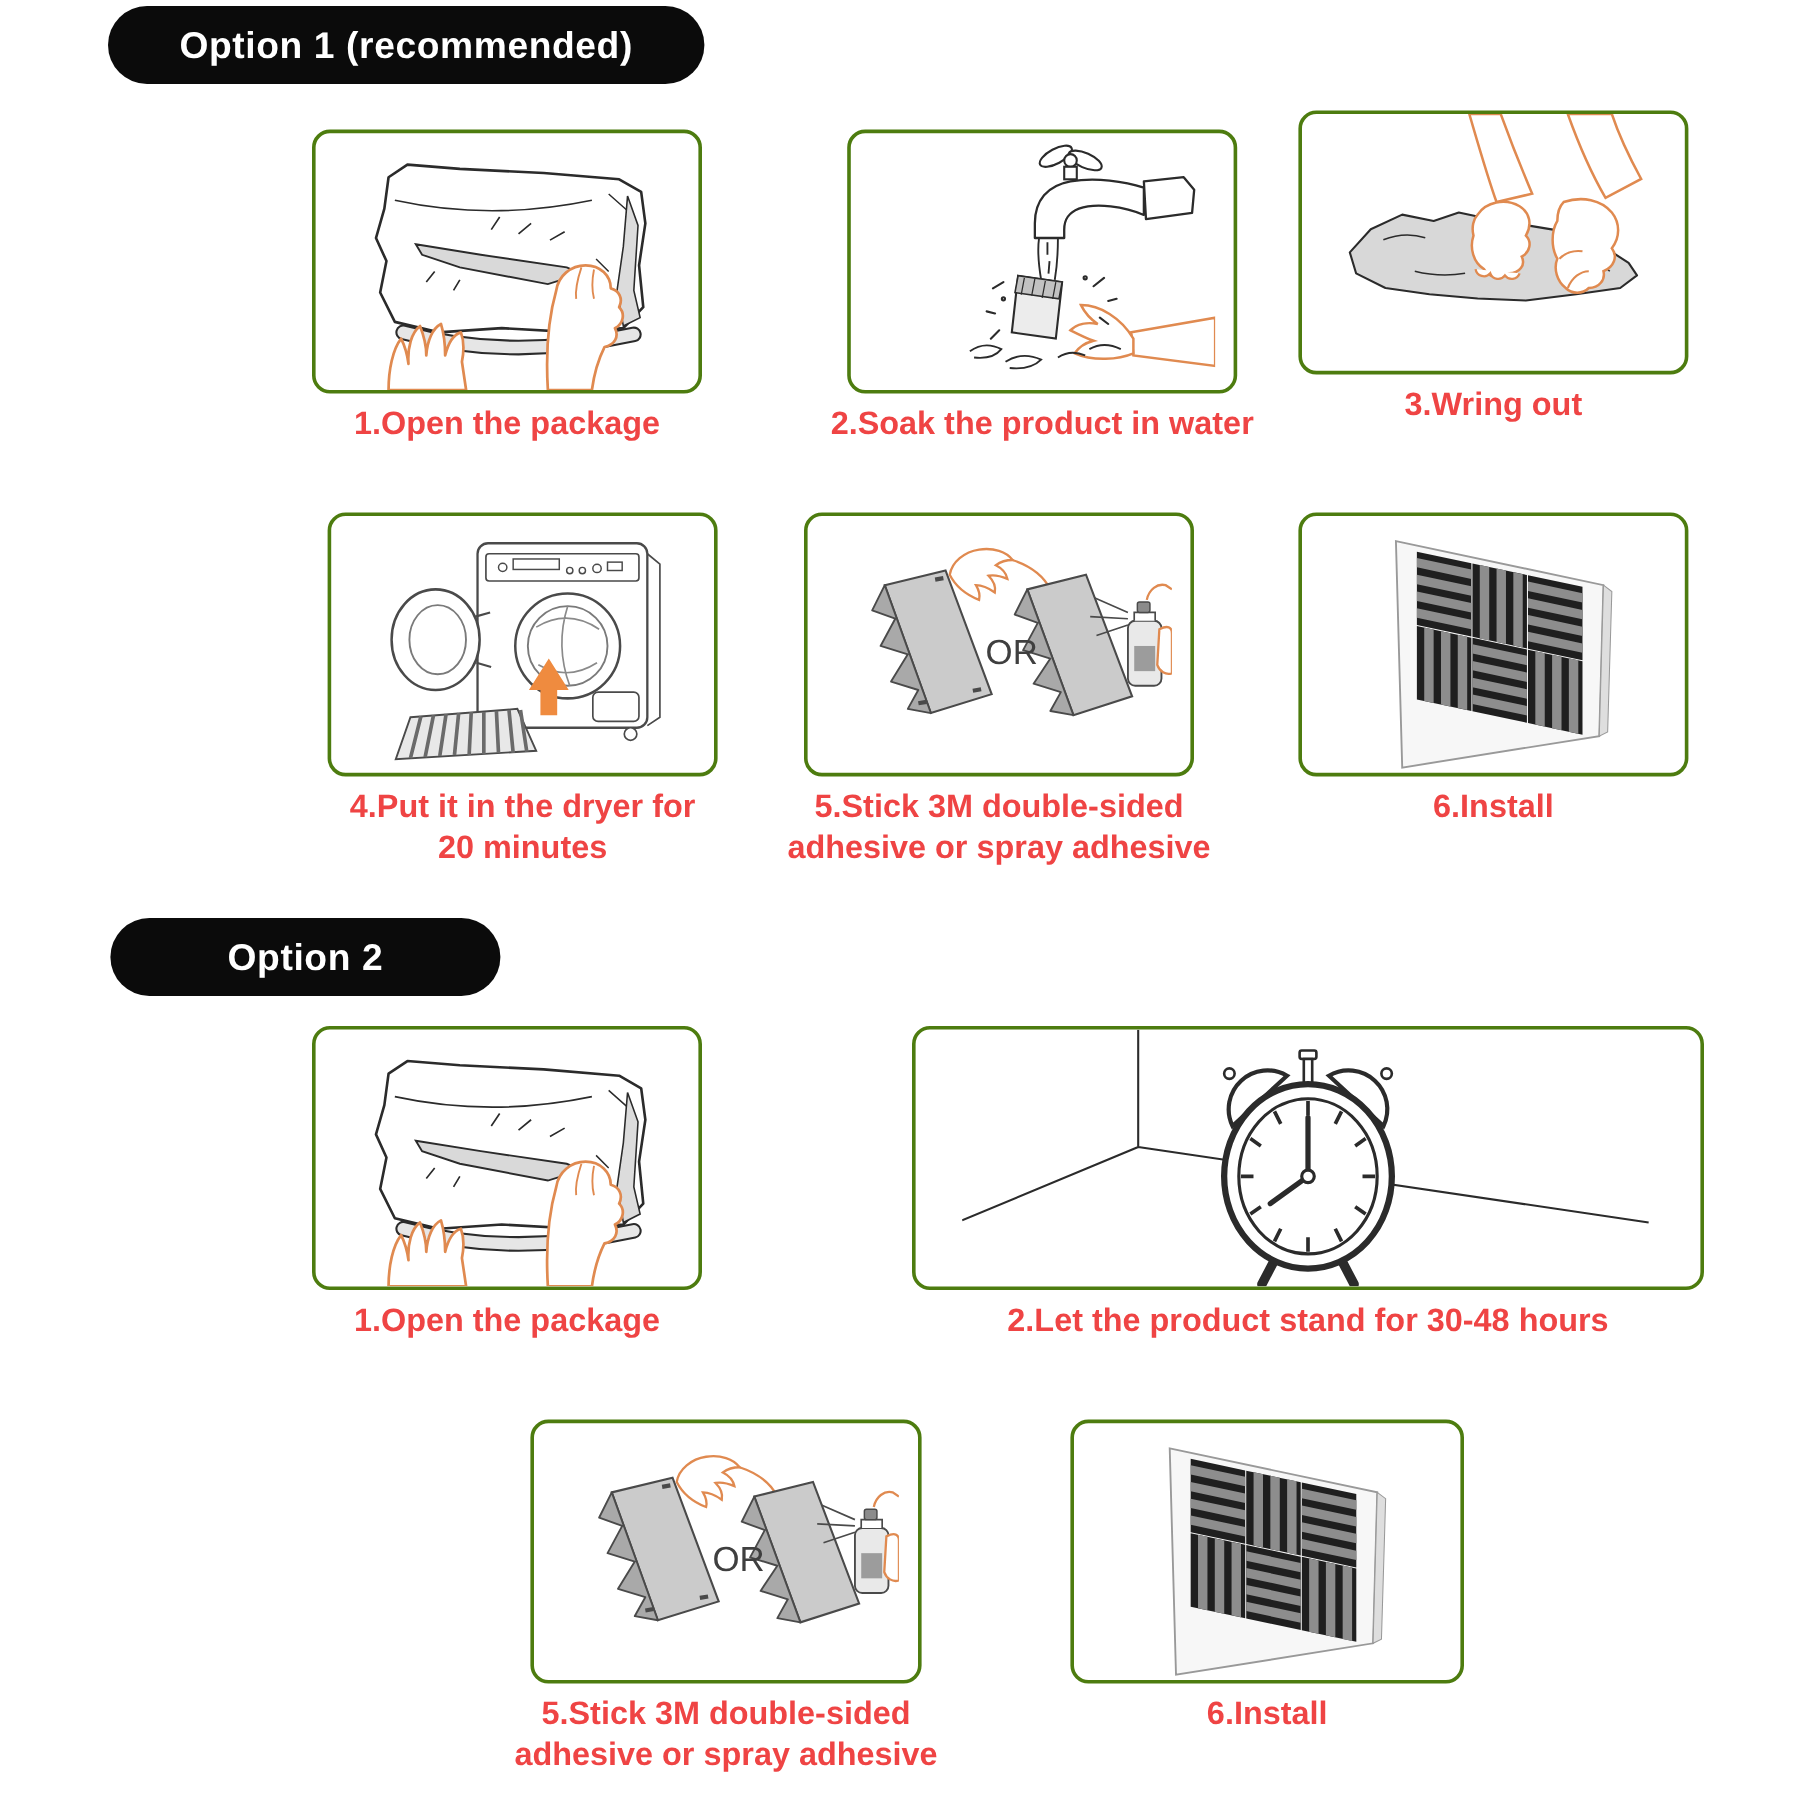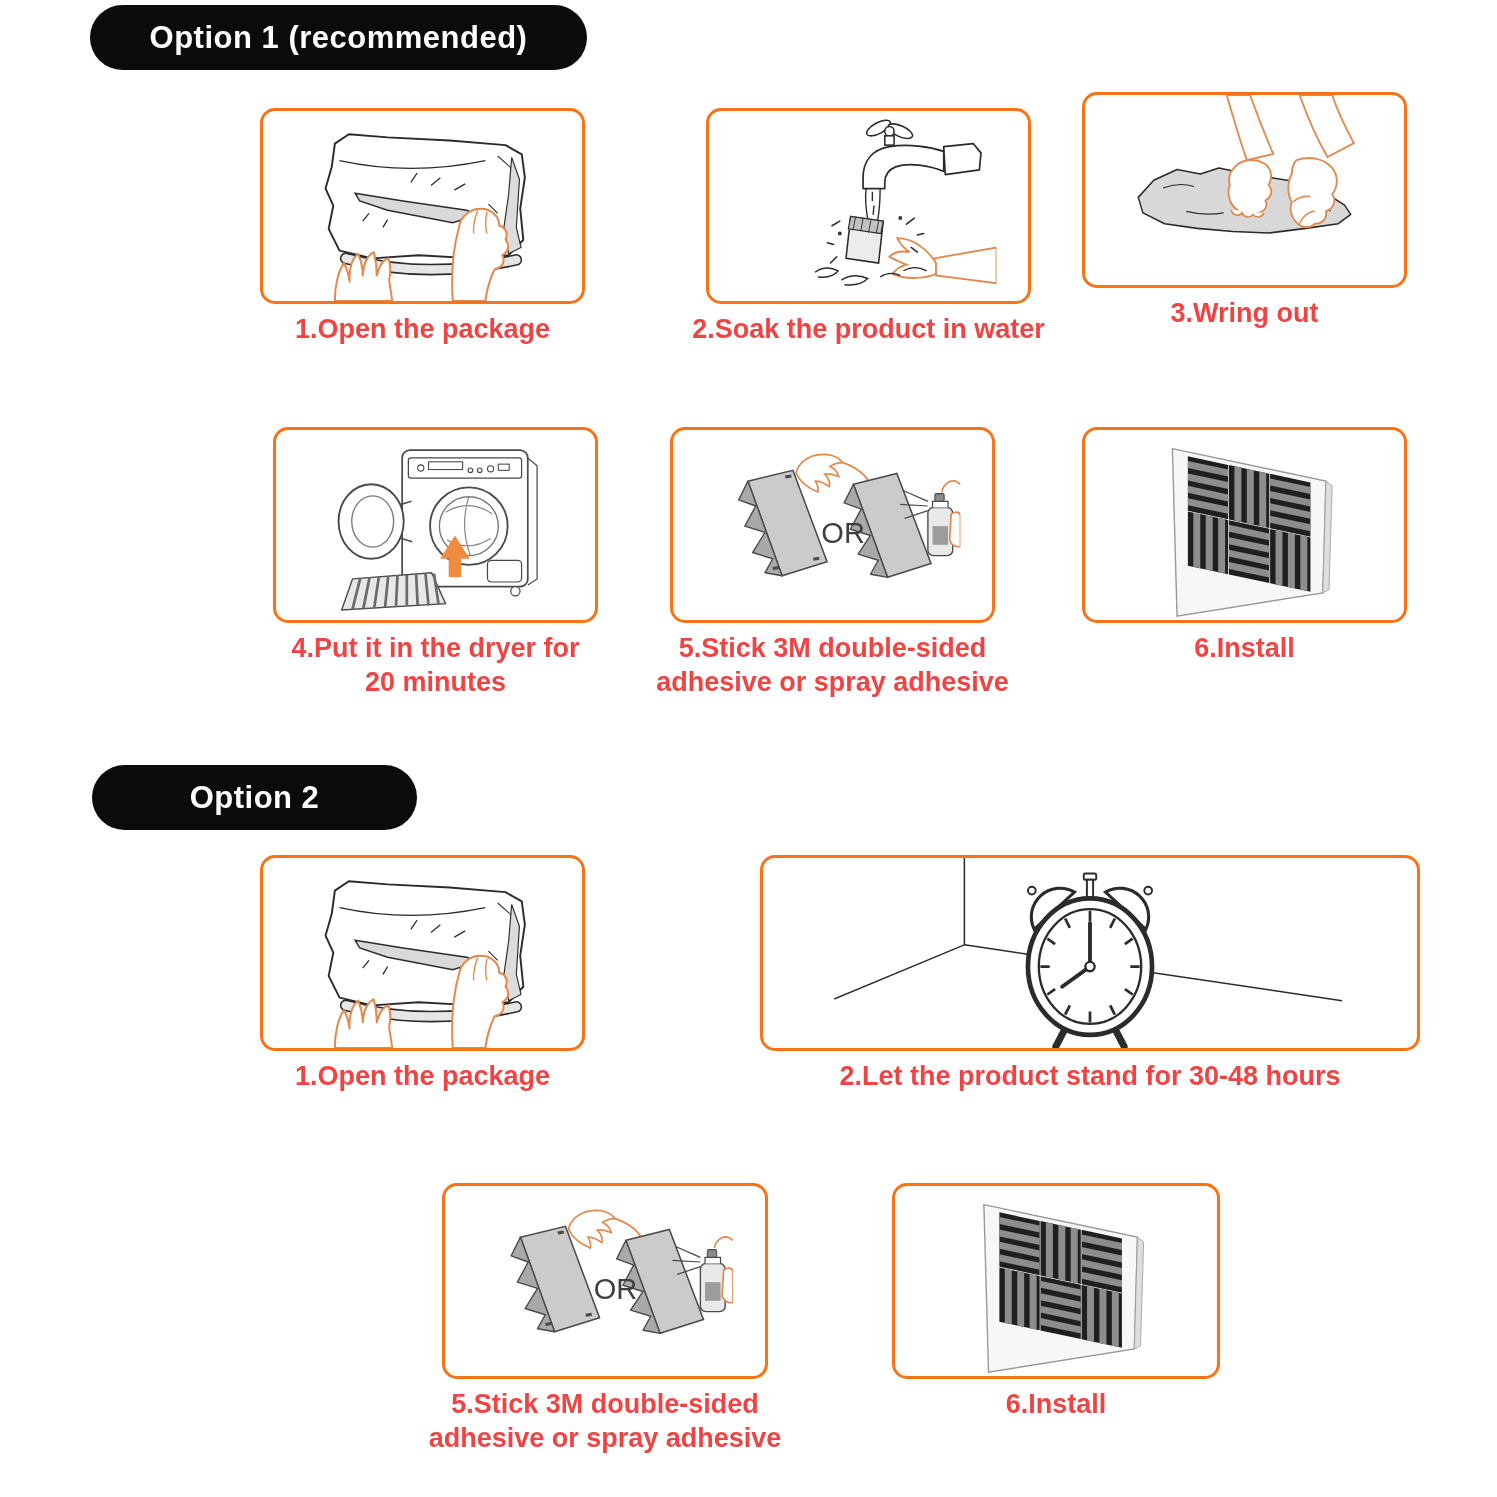--- a/index.html
+++ b/index.html
@@ -1,19 +1,19 @@
 <!DOCTYPE html>
 <html><head>
 <meta charset="utf-8">
 <style>
   html,body{margin:0;padding:0;background:#fff;font-family:"Liberation Sans","DejaVu Sans",sans-serif;}
   .canvas{position:relative;width:1497px;height:1497px;background:#ffffff;overflow:hidden;}
   .pill{position:absolute;height:65px;background:#0b0b0b;border-radius:34px;display:flex;align-items:center;justify-content:center;color:#ffffff;font-weight:bold;font-size:31px;letter-spacing:.5px;}
   .step{position:absolute;}
-  .frame{position:relative;height:196px;border:3px solid #f97316;border-radius:15px;background:#fff;box-sizing:border-box;overflow:hidden;}
+  .frame{position:relative;height:220px;border:3px solid #4d7c0f;border-radius:15px;background:#fff;box-sizing:border-box;overflow:hidden;}
   .art{position:absolute;left:0;top:0;width:100%;height:100%;display:block;}
   .caption{position:relative;margin-top:9px;left:50%;transform:translateX(-50%);width:max-content;font-size:27px;font-weight:bold;color:#ef4444;text-align:center;line-height:1.25;white-space:pre-line;}
   .or-label{position:absolute;left:46.5%;top:46%;font-size:29px;color:#3f3f3f;}
   .hidden-defs{position:absolute;width:0;height:0;overflow:hidden;}
 </style>
 </head>
 <body>
 
 <div class="canvas">
 

